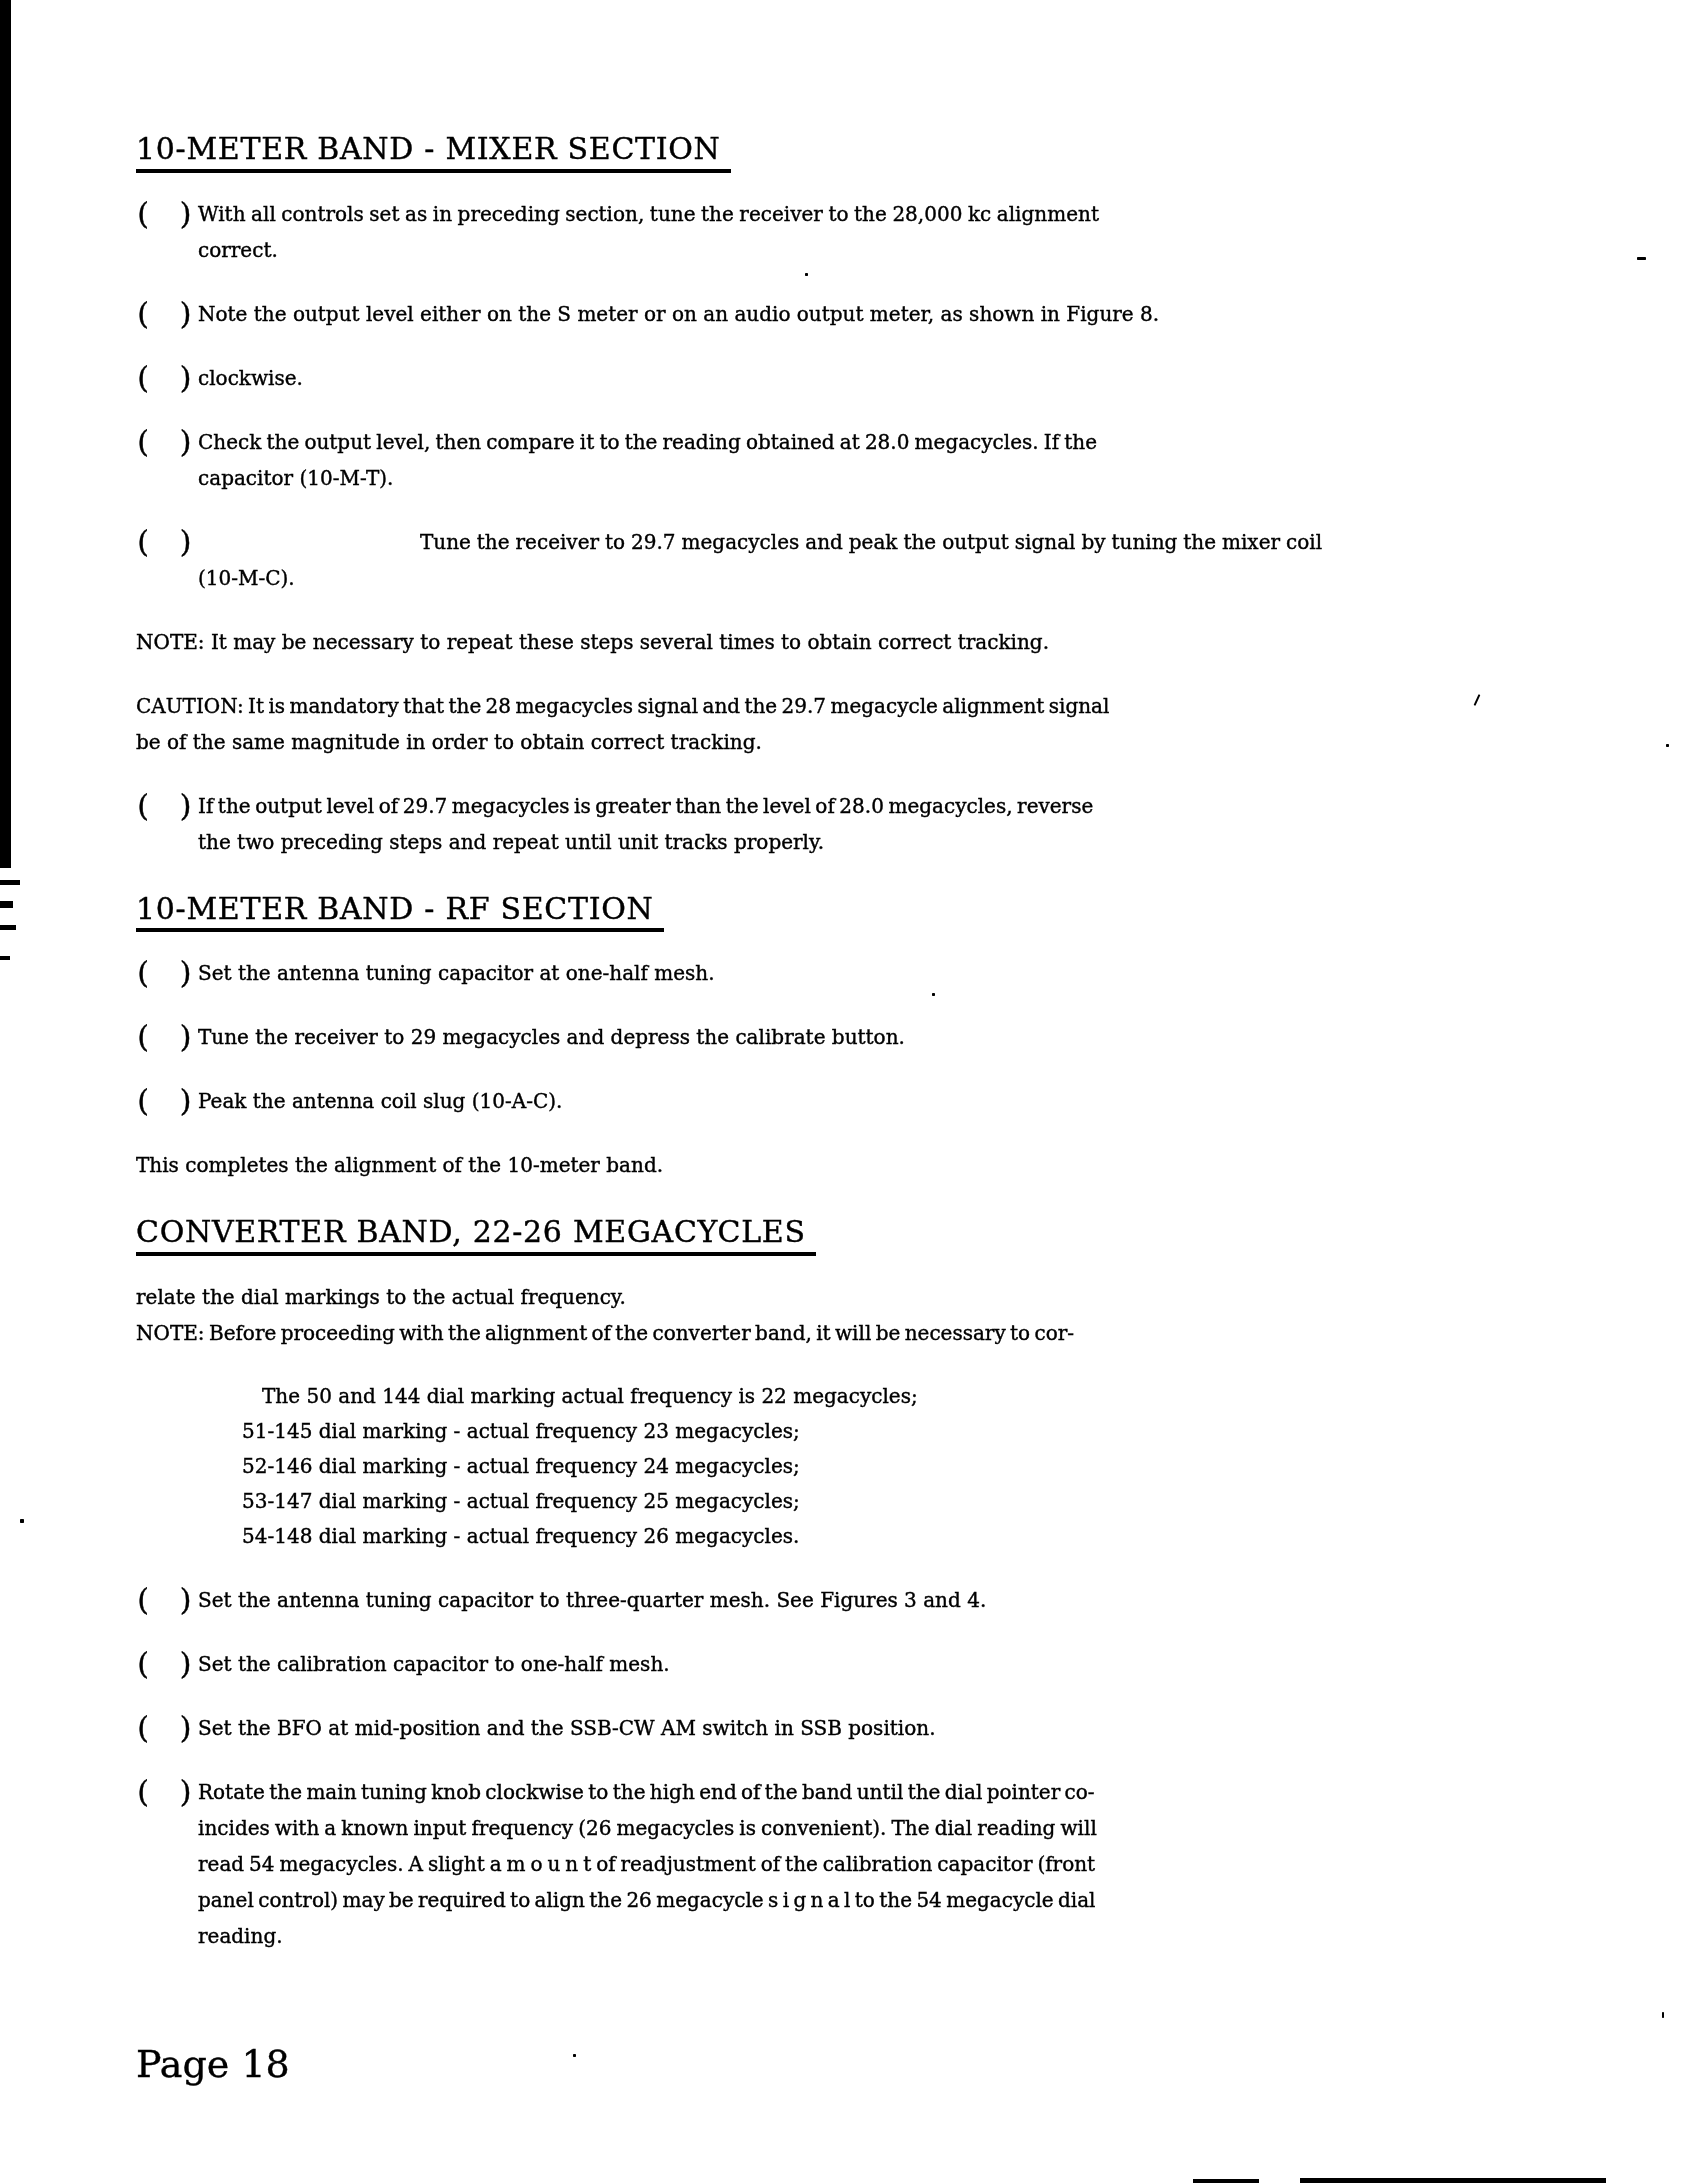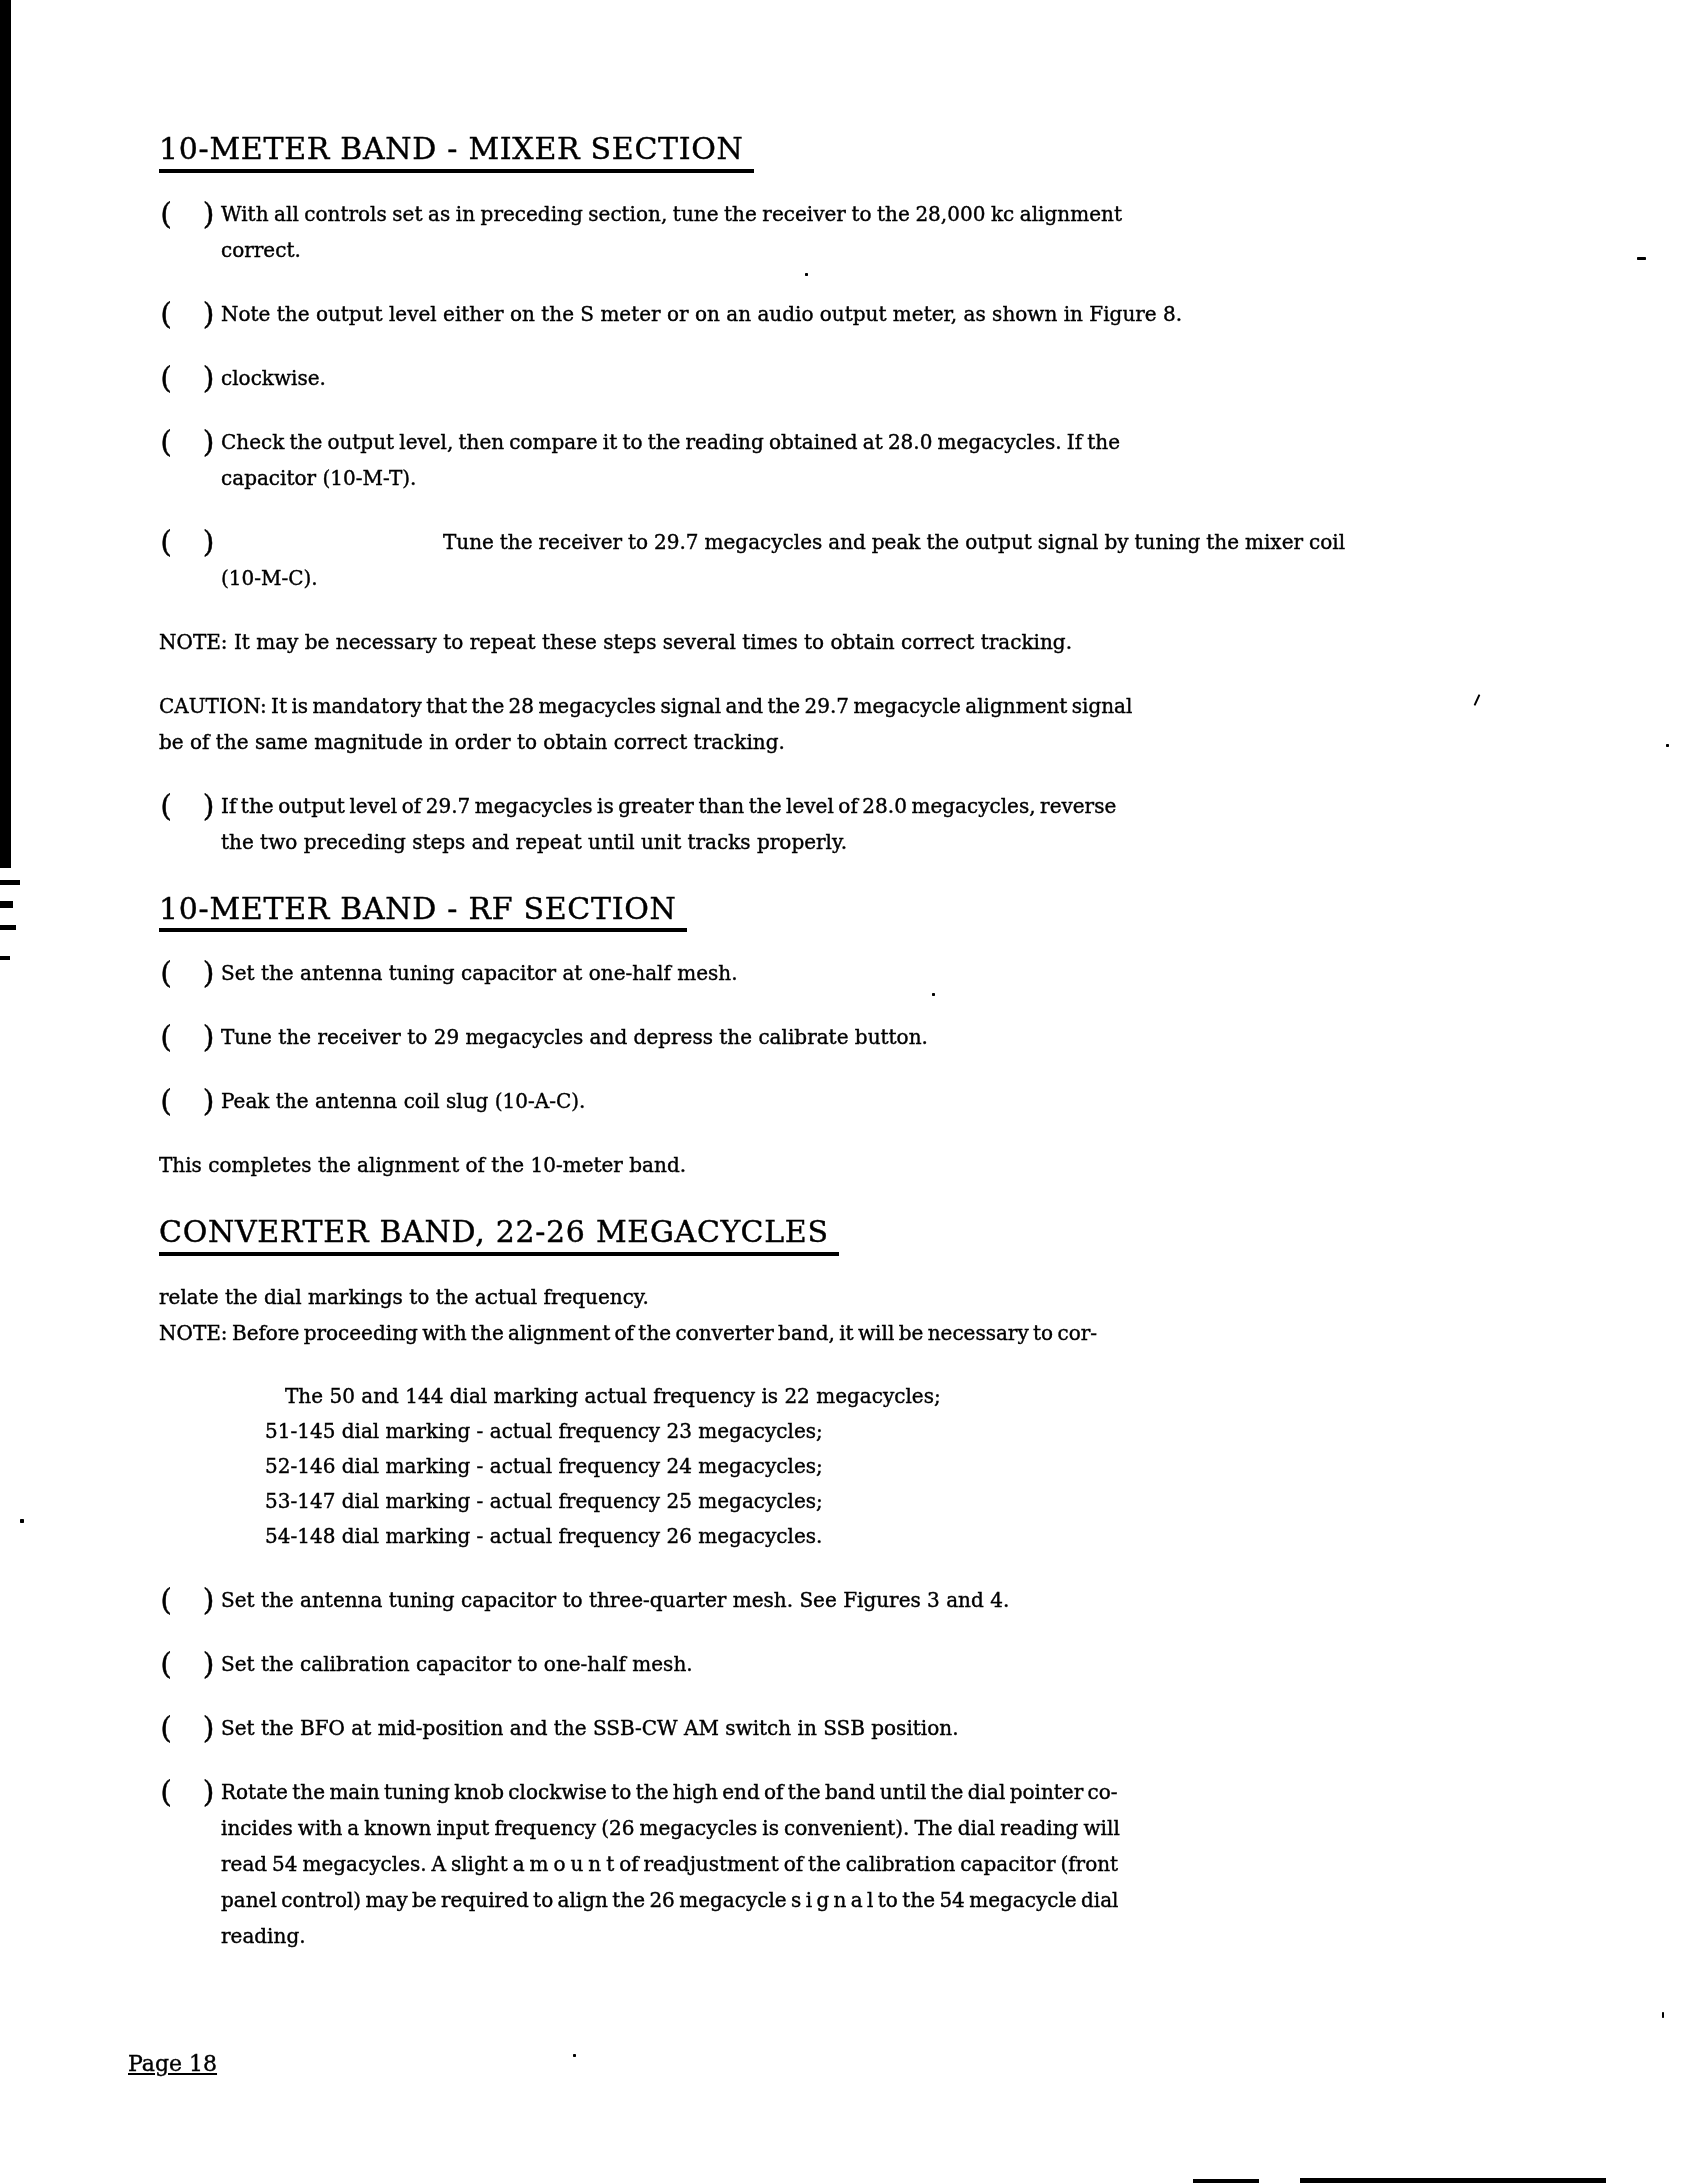--- a/index.html
+++ b/index.html
@@ -9,21 +9,20 @@
     background:#ffffff;
     overflow:hidden;
     font-family:"DejaVu Serif", serif;
     color:#000;
     -webkit-text-stroke:0.4px #000;
   }
   .content{
     position:absolute;
     left:136px;top:128px;
     width:1408px;
-    margin-left:23px;
   }
   .ln{
     font-size:20px;
     line-height:36px;
     height:36px;
     white-space:nowrap;
   }
   .heading{
     margin:0 0 26.5px 0;
     font-size:30px;
@@ -49,24 +48,23 @@
   .para{
     margin:0 0 28px 0;
   }
   .indent{
     margin:0 0 28px 106px;
   }
   .indent .ln{line-height:35px;height:35px;}
   .indent .ln:first-child{text-indent:20px;}
   .page-number{
     position:absolute;
-    left:128px;top:2046px;
-    font-size:22px;
+    left:136px;top:2046px;
+    font-size:38px;
     line-height:36px;
-    text-decoration:underline;
   }
   
   .left-bar{position:absolute;left:0;top:0;width:11.3px;height:868px;background:#000;}
   .edge-dash{position:absolute;left:0;background:#000;}
   .bottom-line{position:absolute;background:#000;}
   .speck{position:absolute;background:#000;border-radius:0.7px;}
 </style>
 </head>
 <body>
 

